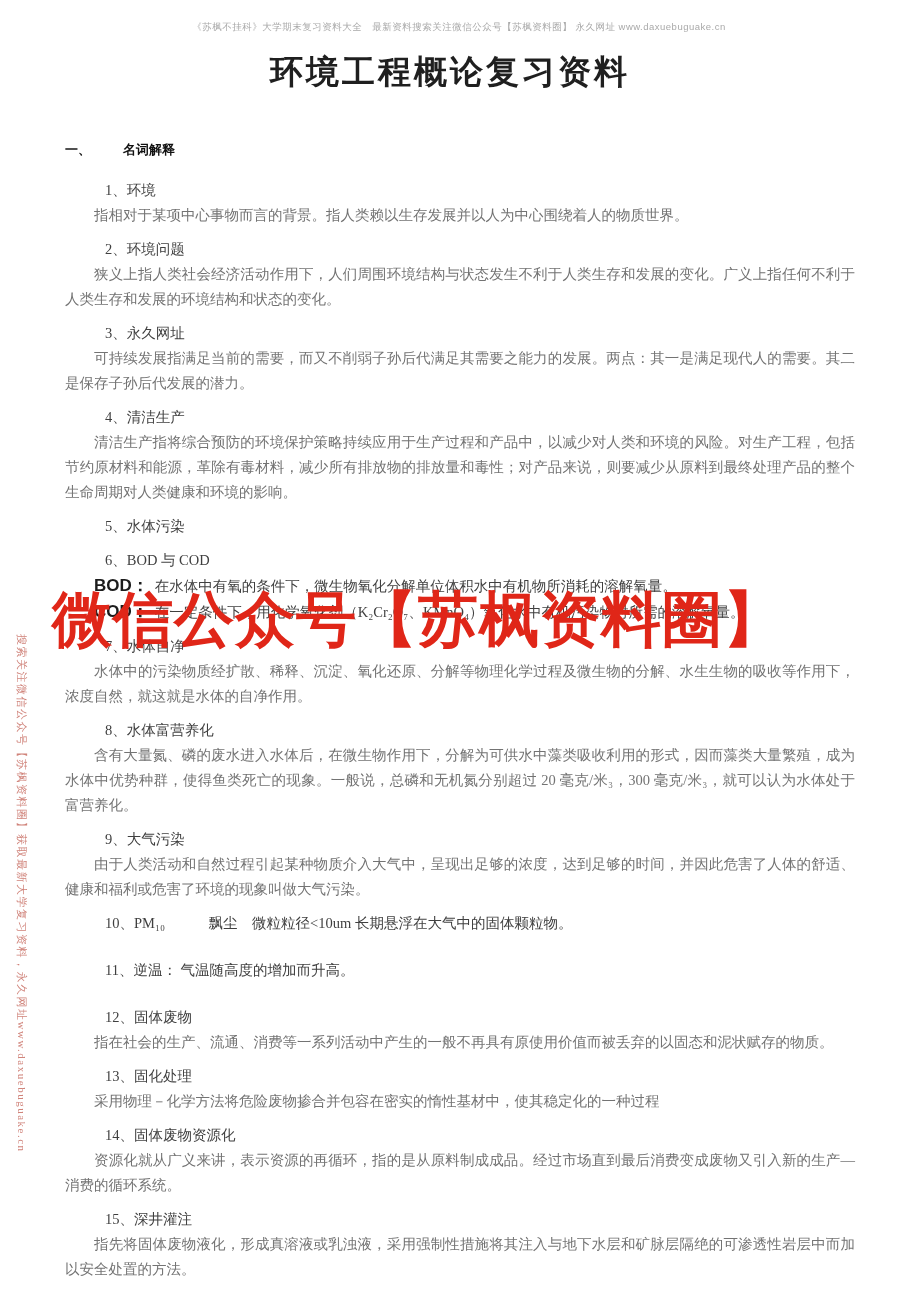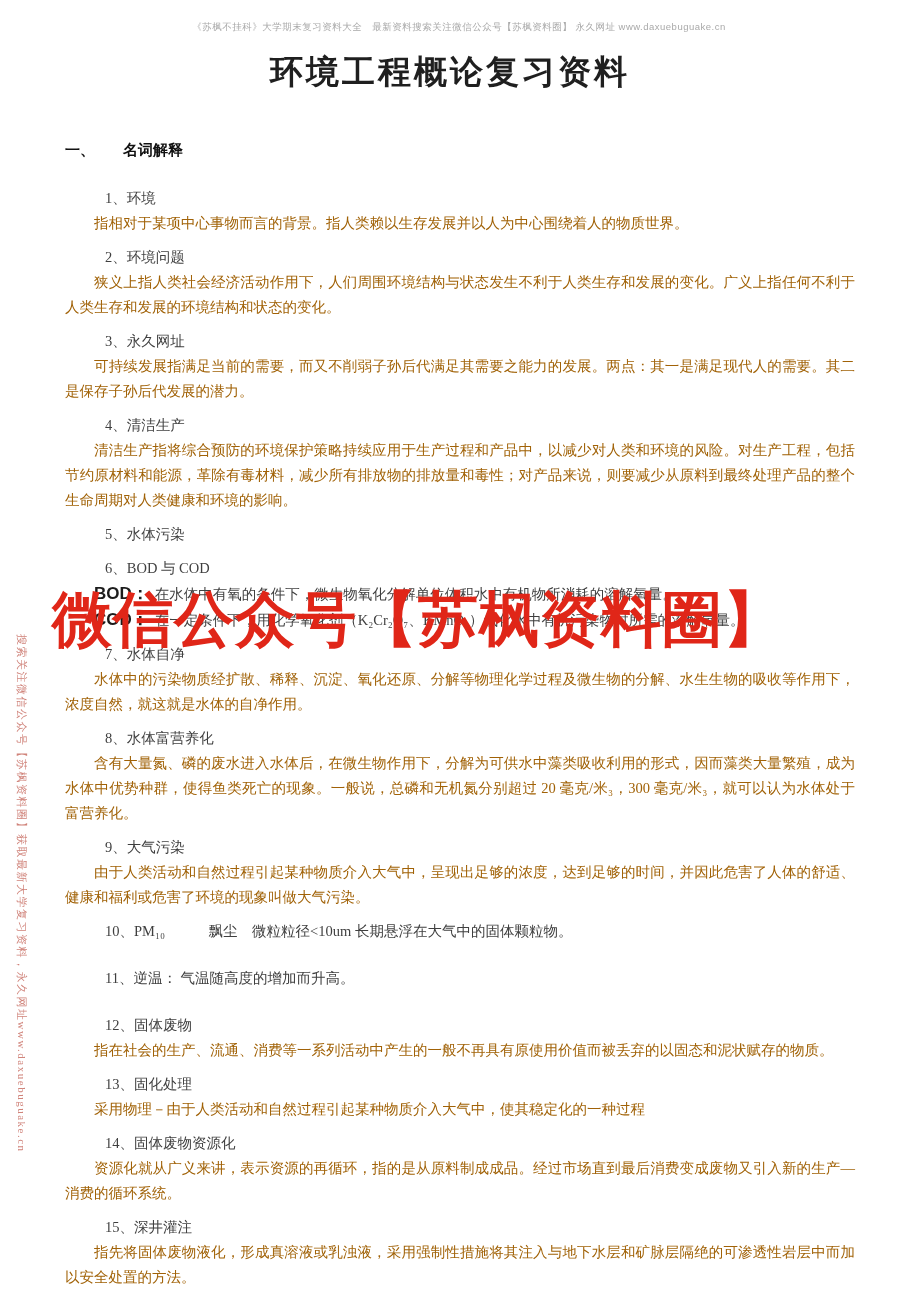--- a/index.html
+++ b/index.html
@@ -24,31 +24,31 @@
     text-align:center;
     font-family:"Liberation Sans", sans-serif;
     font-weight:600; font-size:33px; color:#1f1f1f;
     letter-spacing:3px;
   }
   .content {
     position:absolute; top:141px; left:65px; width:790px;
   }
   .section-heading {
     font-family:"Liberation Sans", sans-serif;
-    font-weight:bold; font-size:15px; color:#111;
-    margin-bottom:26px;
+    font-weight:bold; font-size:13px; color:#111;
+    margin-bottom:19px;
   }
   .section-heading .sec-num { display:inline-block; width:58px; }
   .item { margin-bottom:9px; }
   .item.gap-after { margin-bottom:22px; }
   .item-heading {
     font-size:14.5px; line-height:25px; color:#3f3f3f;margin-left:40px;
   }
   .item-para {
-    font-size:14.5px; line-height:25px; color:#a16207;
+    font-size:14.5px; line-height:25px; color:#737373;
     text-indent:2em; text-align:justify;
   }
   .defline {
     font-size:14.5px; line-height:25px; color:#3f3f3f;
     padding-left:2em;
   }
   .defline strong {
     font-family:"Liberation Sans", sans-serif;
     font-weight:bold; color:#1c1c1c; font-size:17px;
     margin-right:6px;
@@ -124,21 +124,21 @@
         </div>
         <div class="item gap-after">
           <div class="item-heading"><span class="item-num">11、</span><span class="item-term">逆温：</span><span class="item-inline"> 气温随高度的增加而升高。</span></div>
         </div>
         <div class="item">
           <div class="item-heading"><span class="item-num">12、</span><span class="item-term">固体废物</span></div>
           <p class="item-para">指在社会的生产、流通、消费等一系列活动中产生的一般不再具有原使用价值而被丢弃的以固态和泥状赋存的物质。</p>
         </div>
         <div class="item">
           <div class="item-heading"><span class="item-num">13、</span><span class="item-term">固化处理</span></div>
-          <p class="item-para">采用物理－由于人类活动和自然过程引起某种物质介入大气中，使其稳定化的一种过程</p>
+          <p class="item-para">采用物理－化学方法将危险废物掺合并包容在密实的惰性基材中，使其稳定化的一种过程</p>
         </div>
         <div class="item">
           <div class="item-heading"><span class="item-num">14、</span><span class="item-term">固体废物资源化</span></div>
           <p class="item-para">资源化就从广义来讲，表示资源的再循环，指的是从原料制成成品。经过市场直到最后消费变成废物又引入新的生产—消费的循环系统。</p>
         </div>
         <div class="item">
           <div class="item-heading"><span class="item-num">15、</span><span class="item-term">深井灌注</span></div>
           <p class="item-para">指先将固体废物液化，形成真溶液或乳浊液，采用强制性措施将其注入与地下水层和矿脉层隔绝的可渗透性岩层中而加以安全处置的方法。</p>
         </div>
       </div>

